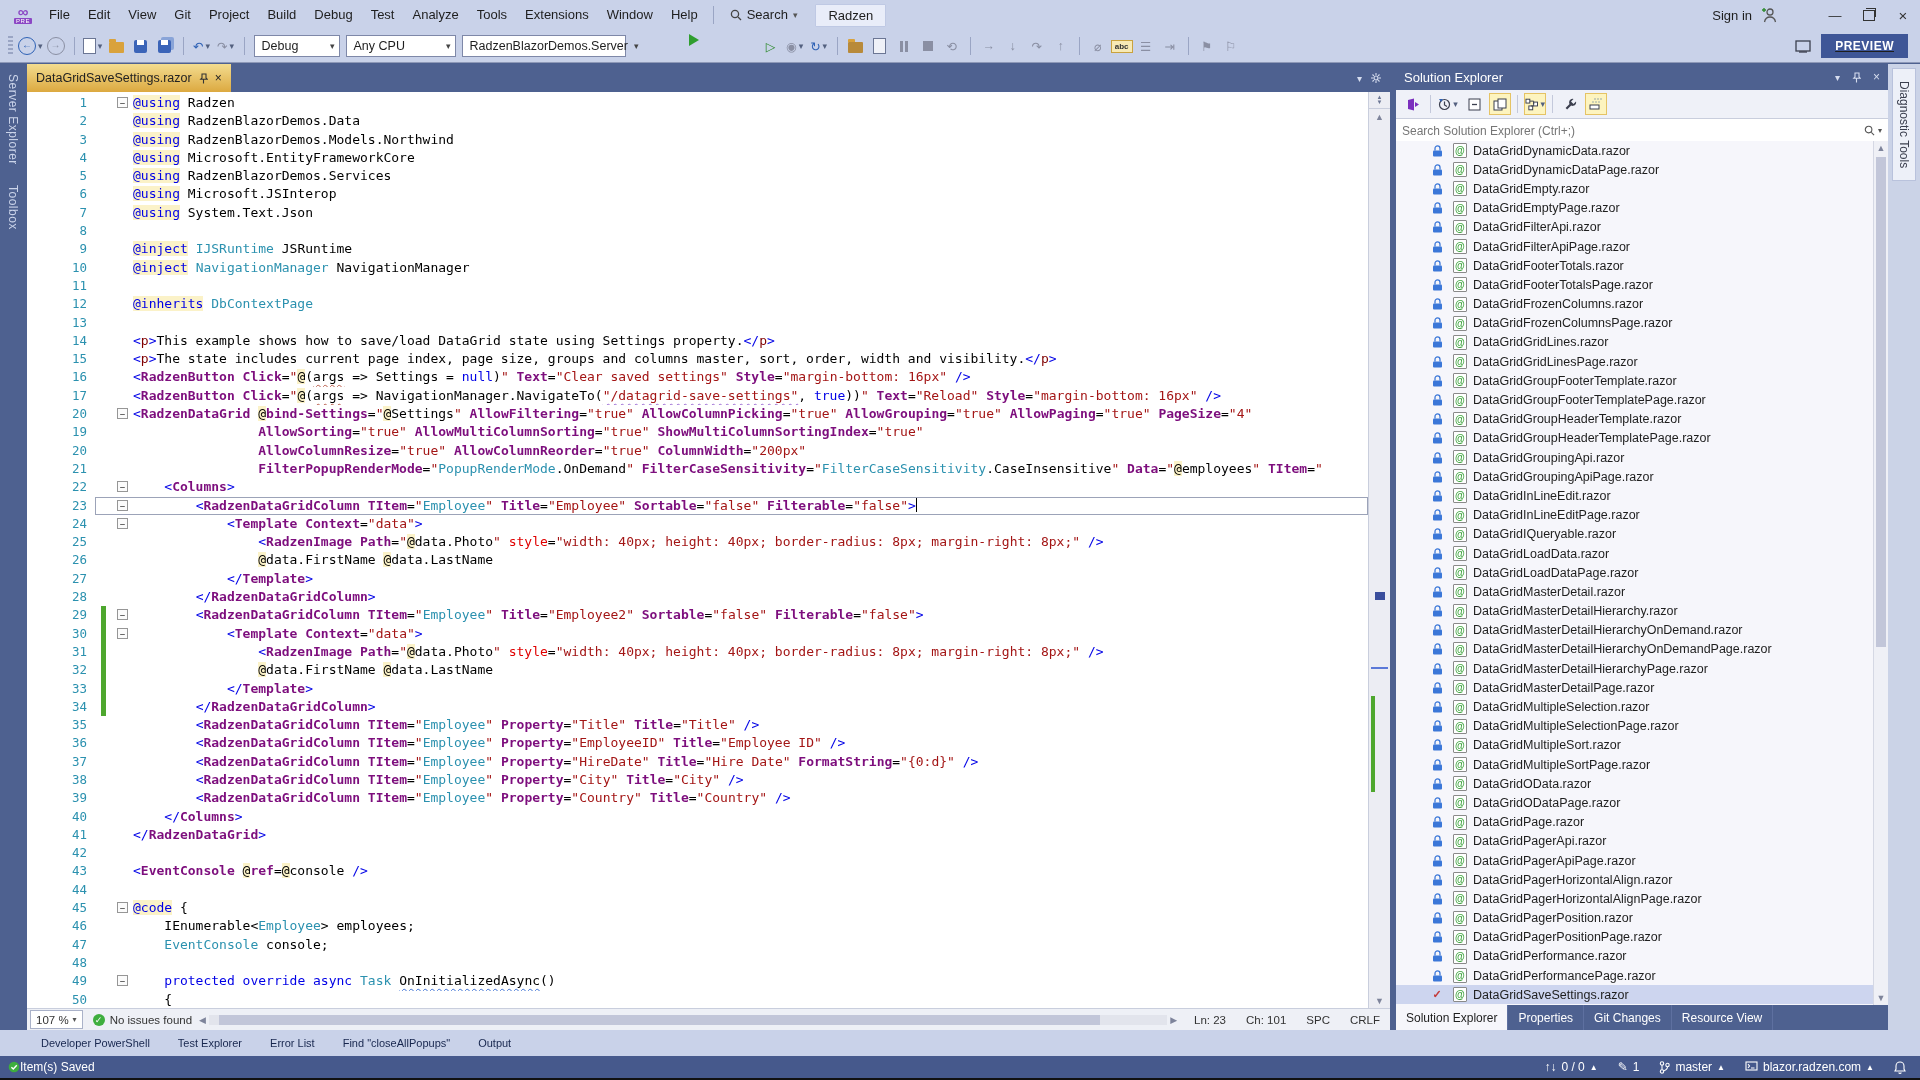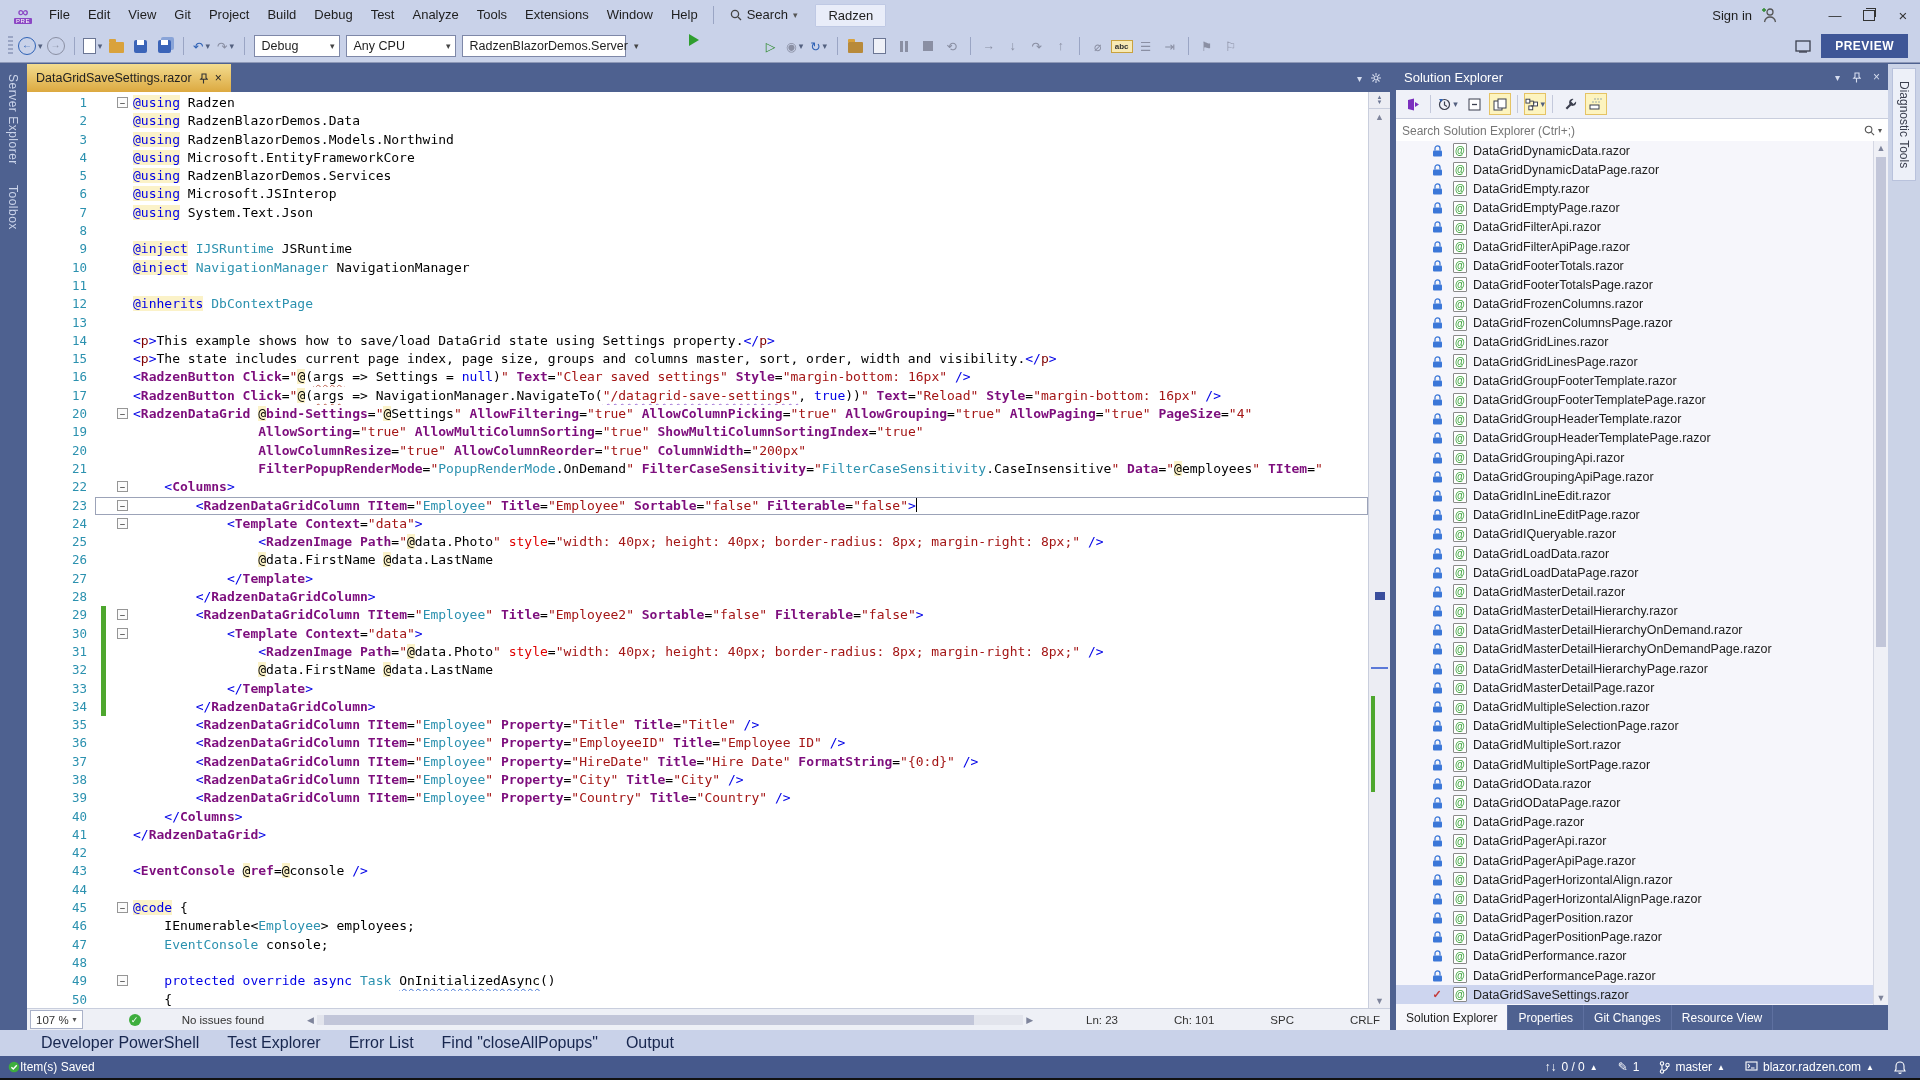--- a/index.html
+++ b/index.html
@@ -43,21 +43,21 @@
   .icon-floppy.double{box-shadow:3px -3px 0 0 #89A4D8;}
   .icon-folder{width:15px;height:11px;background:#D9A23C;border-radius:1px;position:relative;margin-top:3px;}
   .icon-folder::before{content:"";position:absolute;top:-3px;left:0;width:7px;height:3px;background:#D9A23C;border-radius:1px 1px 0 0;}
   .icon-doc{width:11px;height:14px;background:#fff;border:1px solid #6B7694;position:relative;}
   .pauseico{display:flex;gap:2px;}
   .pauseico i{display:block;width:3px;height:11px;background:#8A8FA3;}
   .stopico{width:10px;height:10px;background:#8A8FA3;}
   .abcico{font-size:8px;font-weight:bold;border:1px solid #C9A23E;background:#F7E9B5;padding:1px 3px;color:#333;}
   .preview-btn{background:#3E5697;color:#fff;font-weight:bold;font-size:12px;letter-spacing:.5px;
                padding:5px 14px;margin-left:6px;margin-right:8px;}
-  .toolbar-right{margin-left:auto;display:flex;align-items:center;}
+  .toolbar-right{margin-left:auto;display:flex;align-items:center;text-decoration:underline;}
 
   
   .left-rail{position:absolute;left:0;top:64px;width:27px;height:966px;background:#4E6190;}
   .railtab{writing-mode:vertical-rl;color:#CBD4EA;font-size:12px;padding:10px 6px;letter-spacing:.5px;}
   .right-rail{position:absolute;left:1888px;top:64px;width:32px;height:966px;background:#CBD3E7;}
   .right-rail .rtab{writing-mode:vertical-rl;color:#3B3F4E;font-size:12px;background:#EDF0F8;
                     padding:12px 4px;margin:4px 4px 0 4px;border:1px solid #B9C2DC;}
 
   
   .editor{position:absolute;left:27px;top:64px;width:1363px;height:966px;}
@@ -95,21 +95,21 @@
   .vscroll{position:absolute;left:1341px;top:28px;width:22px;height:916px;background:#ECEDF3;border-left:1px solid #C9CEDD;box-sizing:border-box;}
   .vs-split{height:16px;border-bottom:1px solid #C9CEDD;display:flex;flex-direction:column;align-items:center;justify-content:center;color:#6B7694;font-size:6px;line-height:5px;}
   .vs-btn{height:15px;display:flex;align-items:center;justify-content:center;color:#7E849B;font-size:9px;}
   .vs-btn.bottom{position:absolute;bottom:0;left:0;right:0;}
   .mk-caret{position:absolute;left:6px;top:500px;width:10px;height:8px;background:#3A4E9C;}
   .mk-line{position:absolute;left:2px;right:2px;top:575px;height:2px;background:#5B79D8;}
   .mk-chg{position:absolute;left:2px;top:604px;width:4px;height:96px;background:#4EA72E;}
 
   
   .ed-status{position:absolute;left:0;top:944px;width:1363px;height:22px;background:#EEF0F6;border-top:1px solid #C9CEDD;
-             display:flex;align-items:center;font-size:11.5px;color:#333;box-sizing:border-box;gap:36px;}
+             display:flex;align-items:center;font-size:11.5px;color:#333;box-sizing:border-box;}
   .zoombox{display:flex;align-items:center;gap:4px;background:#fff;border:1px solid #AAB2C9;height:17px;padding:0 5px;margin-left:3px;}
   .zoombox::after{content:"▾";font-size:8px;color:#555;}
   .okball{width:12px;height:12px;border-radius:50%;background:#3EAE3E;color:#fff;font-size:9px;line-height:12px;text-align:center;margin:0 5px 0 10px;}
   .hsb{flex:1;display:flex;align-items:center;height:100%;margin:0 4px;}
   .hsb .arr{color:#7E849B;font-size:9px;padding:0 3px;}
   .hsb .track{flex:1;height:10px;background:#E2E4EC;position:relative;}
   .hsb .thumb{position:absolute;left:1%;top:0;height:10px;width:92%;background:#C2C6D9;}
   .edpos{padding:0 10px;color:#333;}
 
   
@@ -131,21 +131,21 @@
          line-height:14px;text-align:center;margin:0 6px 0 9px;box-sizing:border-box;border-radius:1px;}
   .se-vscroll{position:absolute;right:0;top:0;width:15px;height:864px;background:#EFF0F6;border-left:1px solid #D5D8E4;box-sizing:border-box;}
   .se-vscroll .vs-btn{height:14px;}
   .se-thumb{position:absolute;left:2px;right:2px;top:16px;height:490px;background:#C2C6D9;}
   .se-tabs{position:absolute;left:0;top:941px;width:492px;height:25px;display:flex;align-items:stretch;color:#fff;font-size:12px;}
   .setab{display:flex;align-items:center;padding:0 10px;border-right:1px solid #5E70A0;}
   .setab.active{background:#F6F6FB;color:#1e1e1e;}
 
   
   .panel-tabs{position:absolute;left:0;top:1030px;width:1920px;height:26px;background:#C9D2E9;
-              display:flex;align-items:center;font-size:16px;color:#17264E;padding-left:27px;box-sizing:border-box;}
+              display:flex;align-items:center;font-size:11px;color:#17264E;padding-left:27px;box-sizing:border-box;}
   .ptab{padding:0 14px;line-height:26px;}
   .statusbar{position:absolute;left:0;top:1056px;width:1920px;height:22px;background:#46598C;color:#fff;
              display:flex;align-items:center;font-size:12px;padding:0 8px;box-sizing:border-box;}
   .sb-left{display:flex;align-items:center;}
   .sb-right{margin-left:auto;display:flex;align-items:center;gap:20px;padding-right:6px;}
   .sb-seg{display:flex;align-items:center;gap:5px;}
   .caret-up{font-size:8px;}
   .blackstrip{position:absolute;left:0;top:1078px;width:1920px;height:2px;background:#111;}
   svg{display:block;}
 </style>

